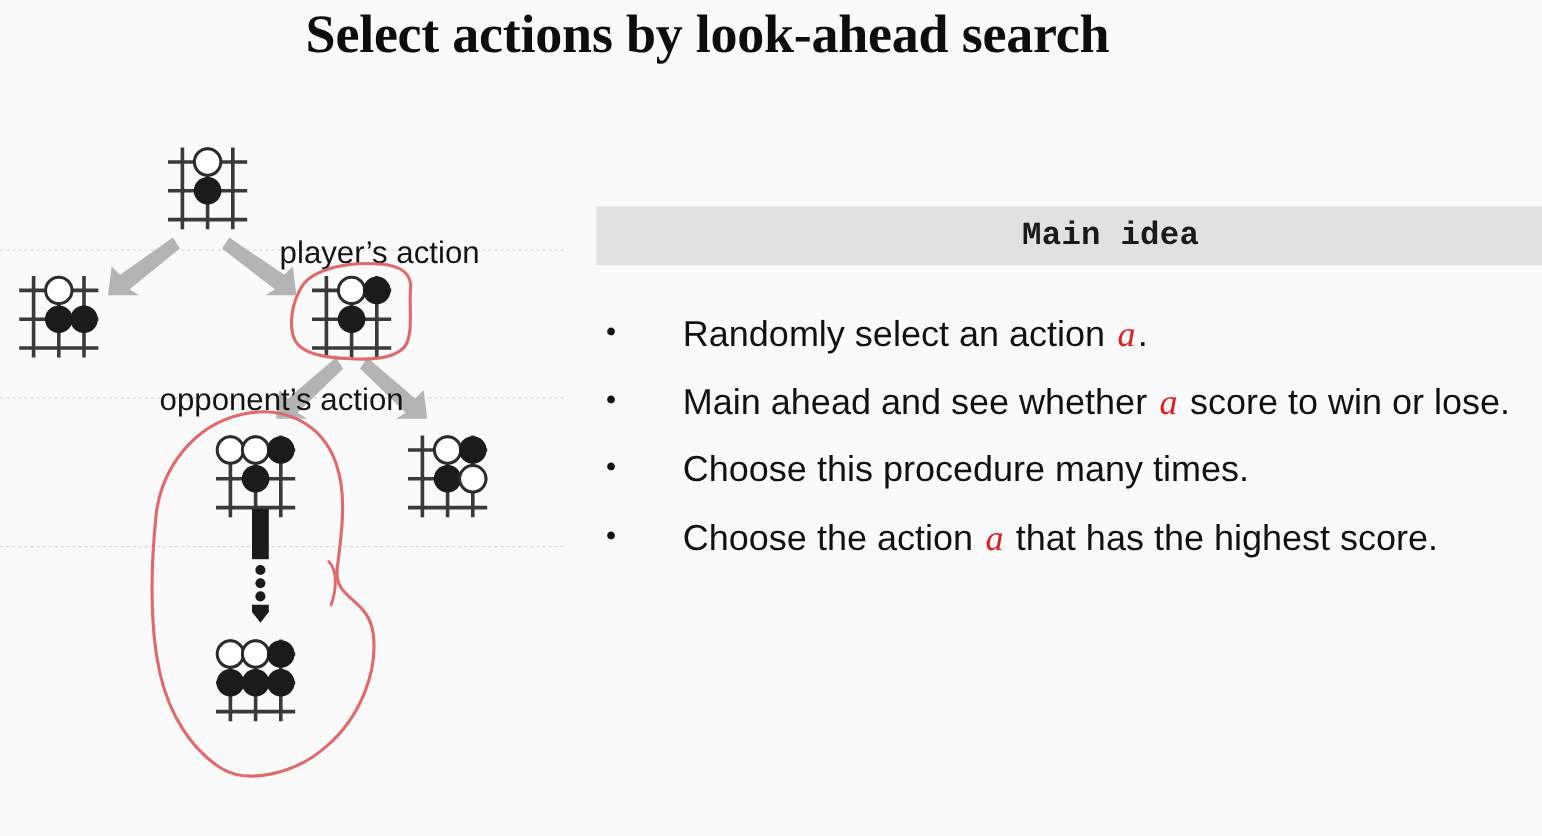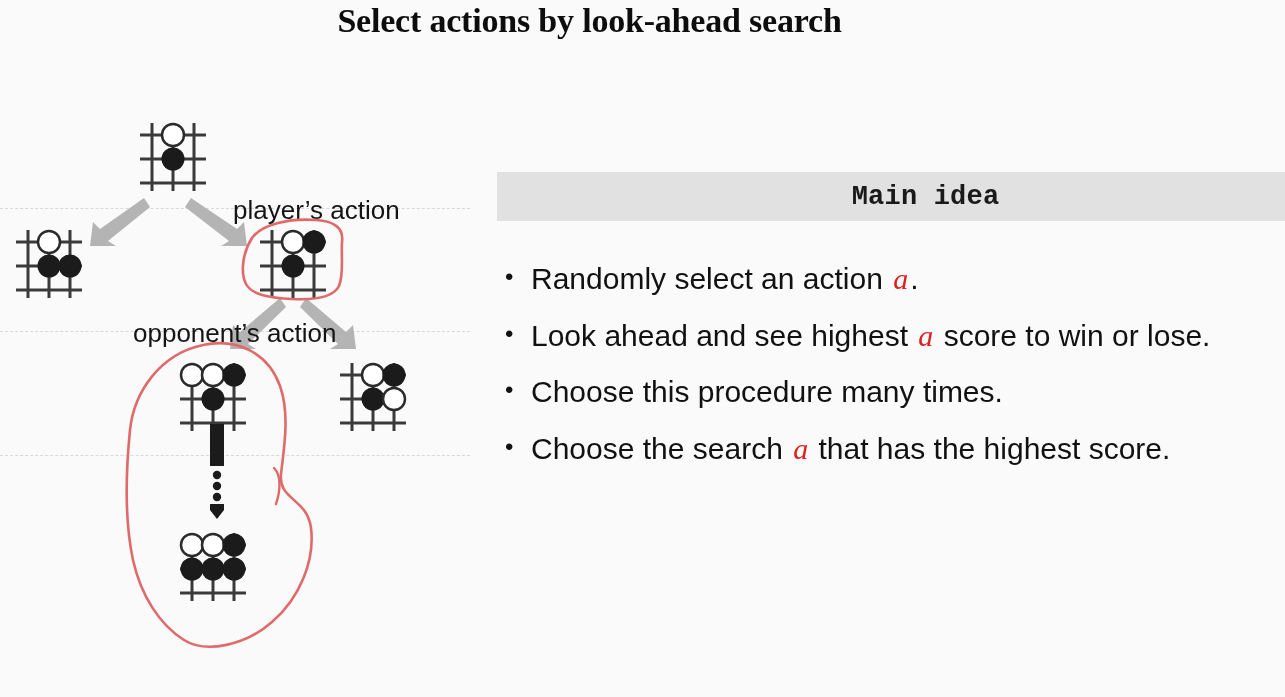--- a/index.html
+++ b/index.html
@@ -31,21 +31,21 @@
 
   
   .title {
     position: absolute;
     top: 2px;
     left: 0;
     width: 1179px;
     text-align: center;
     font-family: "Liberation Serif", serif;
     font-weight: bold;
-    font-size: 34px;
+    font-size: 45px;
     letter-spacing: -0.2px;
     color: #0d0d0d;
     white-space: nowrap;
   }
 
   
   .idea-box {
     position: absolute;
     left: 497px;
     top: 172px;
@@ -79,21 +79,21 @@
     color: #111111;
     margin-bottom: 14px;
   }
   .bullet .dot {
     flex: 0 0 auto;
     width: 26px;
     font-size: 24px;
     line-height: 1.55;
     color: #111;
   }
-  .bullet .txt { flex: 1 1 auto; }
+  .bullet .txt { flex: 1 1 auto; margin-left: 38px; }
   .var {
     font-family: "Liberation Serif", serif;
     font-style: italic;
     color: #e02020;
     padding: 0 2px;
   }
 
   
   .board {
     position: absolute;
@@ -291,25 +291,25 @@
     <span class="idea-title">Main idea</span>
   </div>
 
   <div class="bullets">
     <div class="bullet">
       <span class="dot">•</span>
       <span class="txt"><span>Randomly select an action </span><span class="var">a</span><span>.</span></span>
     </div>
     <div class="bullet">
       <span class="dot">•</span>
-      <span class="txt"><span>Look ahead and see highest </span><span class="var">a</span><span> score to win or lose.</span></span>
+      <span class="txt"><span>Main ahead and see whether </span><span class="var">a</span><span> score to win or lose.</span></span>
     </div>
     <div class="bullet">
       <span class="dot">•</span>
       <span class="txt"><span>Choose this procedure many times.</span></span>
     </div>
     <div class="bullet">
       <span class="dot">•</span>
-      <span class="txt"><span>Choose the search </span><span class="var">a</span><span> that has the highest score.</span></span>
+      <span class="txt"><span>Choose the action </span><span class="var">a</span><span> that has the highest score.</span></span>
     </div>
   </div>
 
 </div>
 
 </body></html>

